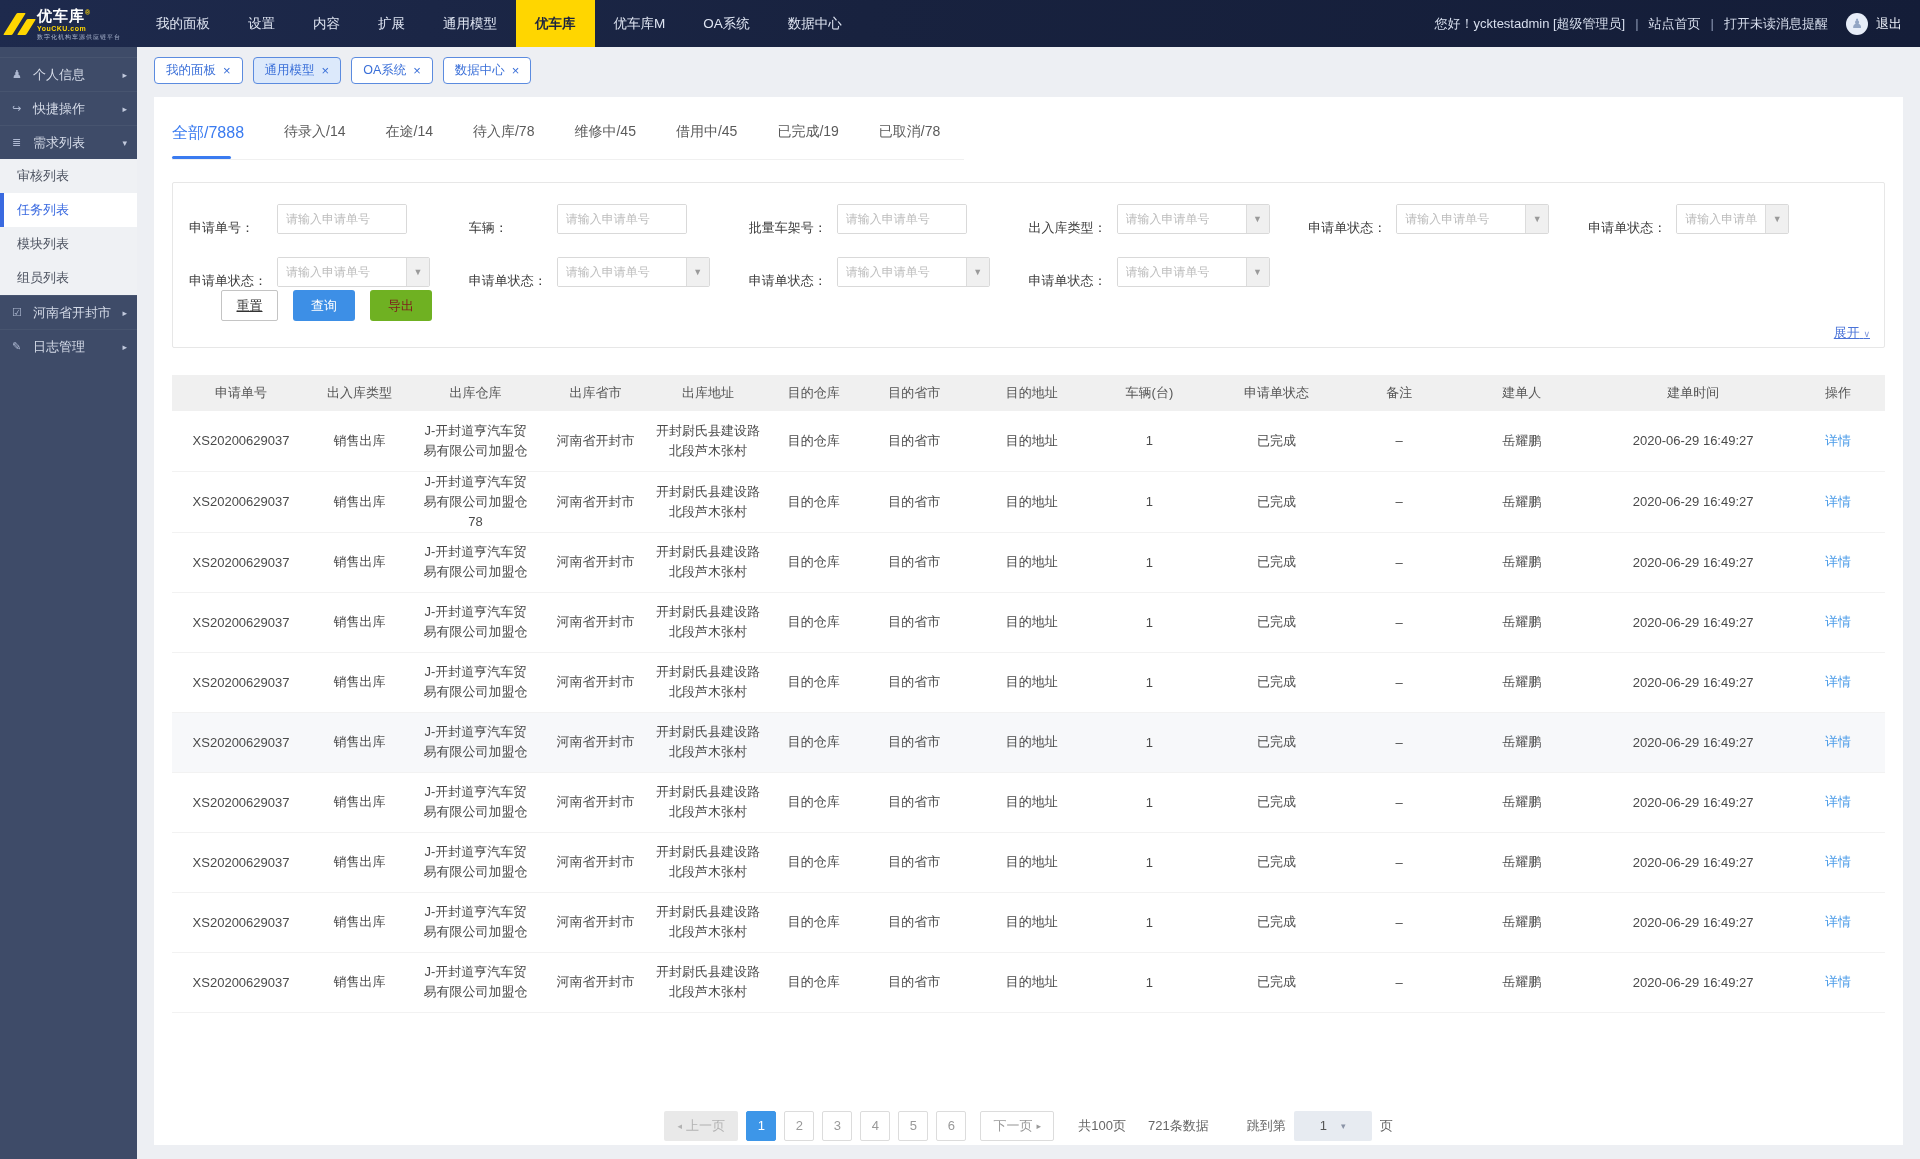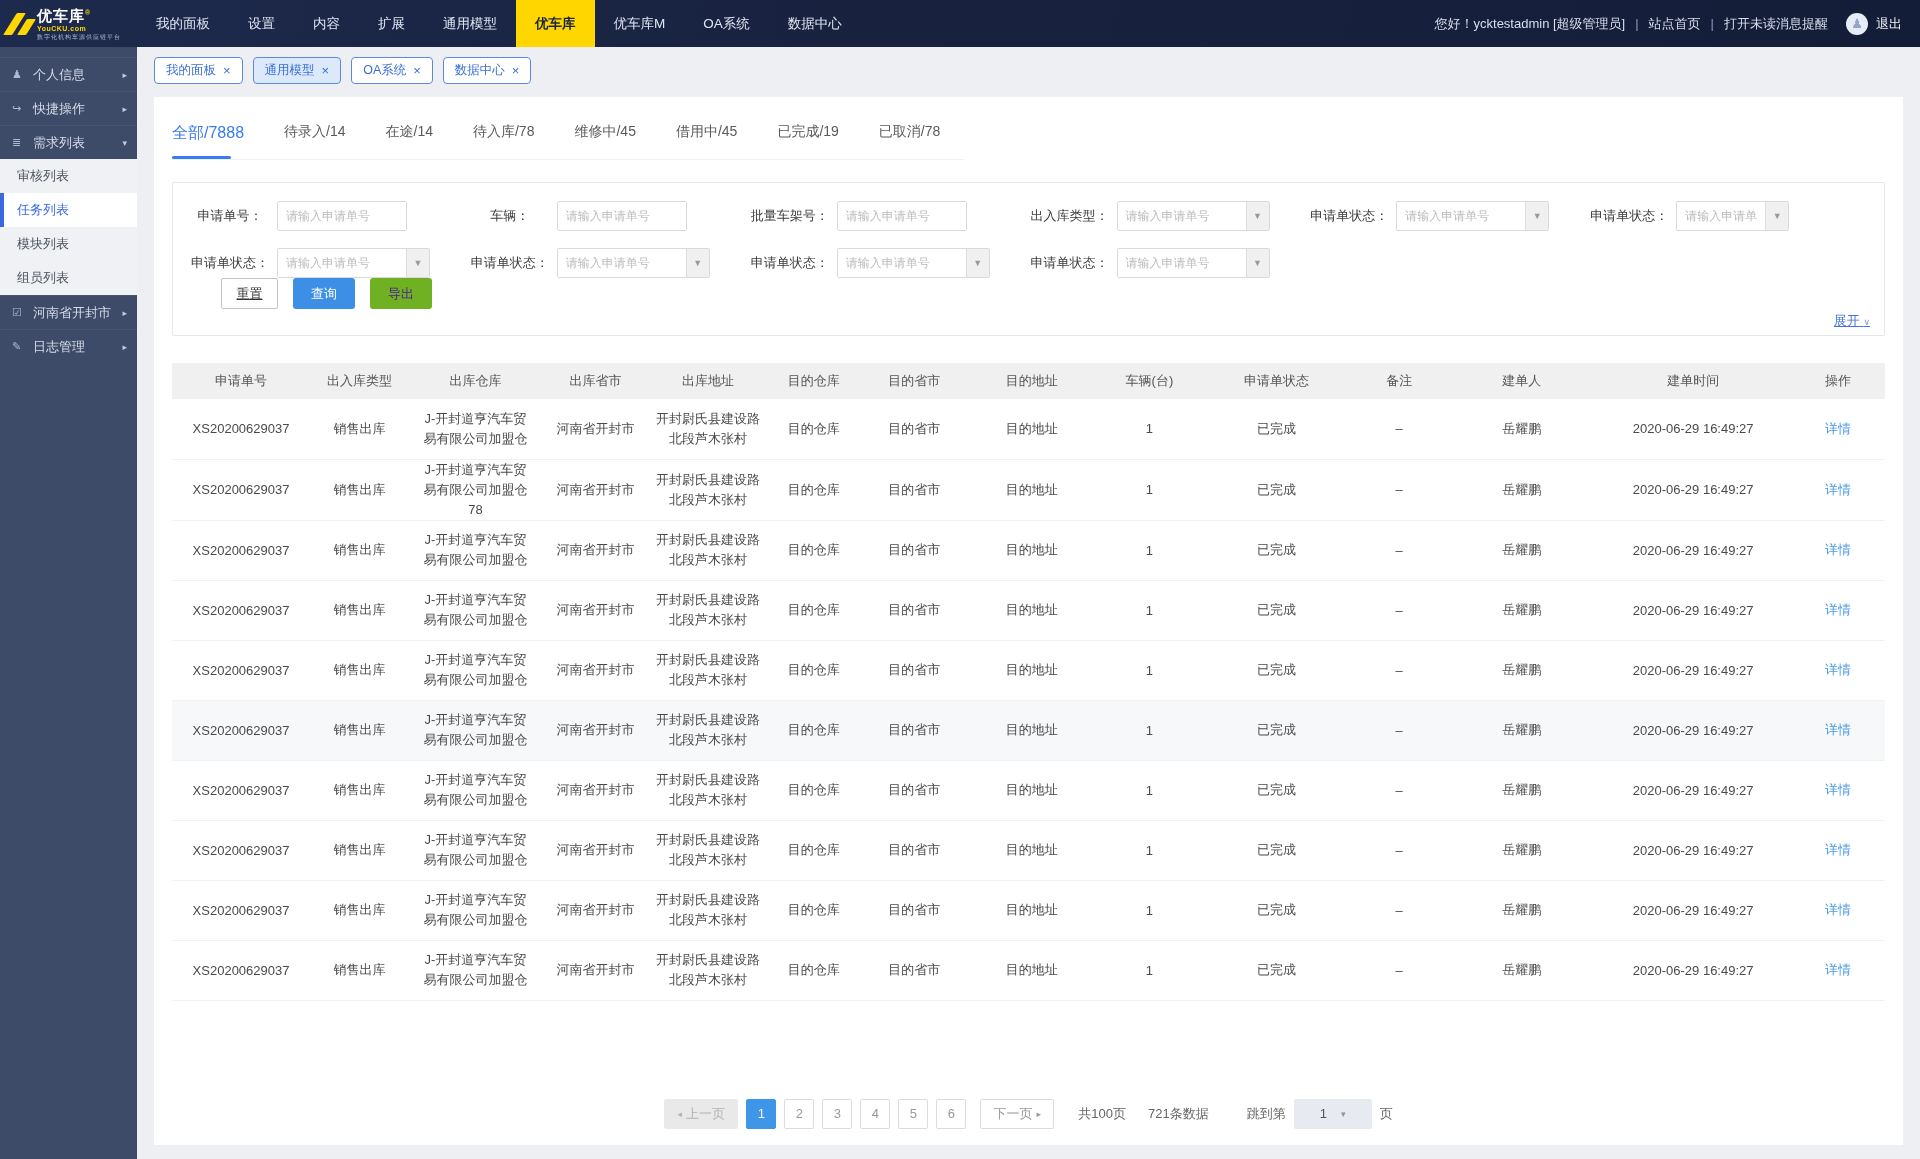--- a/index.html
+++ b/index.html
@@ -51,31 +51,31 @@
 
   .tabs { display:flex; gap:40px; width:fit-content; padding:0 24px 15px 0; border-bottom:1px solid #f0f0f0; }
   .tab { font-size:14px; color:#5a5a5a; cursor:pointer; position:relative; }
   .tab.active { color:#3a7bf0; font-size:16px; }
   .tab.active::after { content:""; position:absolute; left:0; bottom:-15px; width:82%; height:3px; background:#3a7bf0; border-radius:2px; }
 
   
   .filterbox { margin-top:22px; border:1px solid #e7e7e7; border-radius:2px; padding:18px 16px 26px 16px; position:relative; }
   .fgrid { display:grid; grid-template-columns:repeat(6,1fr); row-gap:17px; }
   .field { display:flex; align-items:center; }
-  .field label { min-width:82px; text-align:center; font-size:13px; color:#3c3c3c; margin-right:6px; white-space:nowrap; }
+  .field label { min-width:82px; text-align:left; font-size:13px; color:#3c3c3c; margin-right:6px; white-space:nowrap;margin-top:18px; }
   .fwrap { display:flex; height:30px; border:1px solid #d9d9d9; border-radius:2px; background:#fff; overflow:hidden; }
   .fwrap input { border:none; outline:none; width:128px; padding:0 8px; font-size:12px; color:#333; font-family:inherit; }
   .fwrap input::placeholder { color:#bcbcbc; }
   .fwrap .arrowbox { width:23px; background:#f0f0f0; border-left:1px solid #dcdcdc; display:flex; align-items:center; justify-content:center; color:#9a9a9a; font-size:9px; }
   .field.narrow .fwrap input { width:88px; }
   .fbuttons { grid-column:5/7; display:flex; align-items:center; gap:15px; padding-left:32px; }
   .btn { height:31px; border-radius:2px; font-size:13px; cursor:pointer; border:none; font-family:inherit; }
   .btn-reset { width:57px; background:#fff; border:1px solid #c4c4c4; color:#333; text-decoration:underline; }
   .btn-search { width:62px; background:#3d8fe6; color:#fff; border-radius:3px; }
-  .btn-export { width:62px; background:#6fb122; color:#4c1d95; border-radius:3px; }
+  .btn-export { width:62px; background:#6fb122; color:#7f1d1d; border-radius:3px; }
   .expand-link { position:absolute; right:14px; bottom:5px; color:#4a73d8; font-size:13px; cursor:pointer;text-decoration:underline; }
   .expand-link .chev { font-size:9px; color:#7d96dd; }
 
   
   table { width:100%; border-collapse:collapse; margin-top:27px; table-layout:fixed; }
   thead th { background:#f0f0f0; height:36px; font-size:13px; font-weight:normal; color:#555; }
   tbody td { height:60px; text-align:center; font-size:13px; color:#4a4a4a; border-bottom:1px solid #f2f2f2; }
   tbody tr.highlight { background:#f7f8fa; }
   .wrapcell { display:inline-block; max-width:112px; line-height:1.55; }
   .detail-link { color:#4a9be8; cursor:pointer; }

